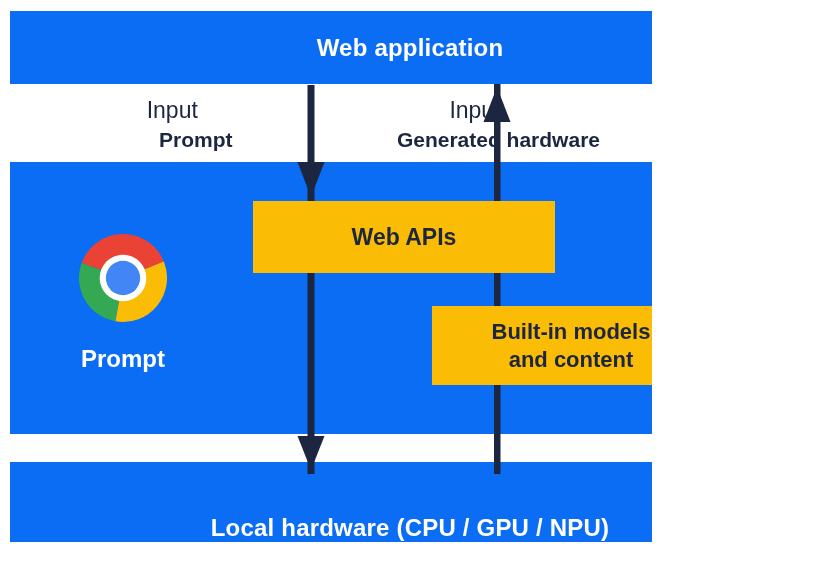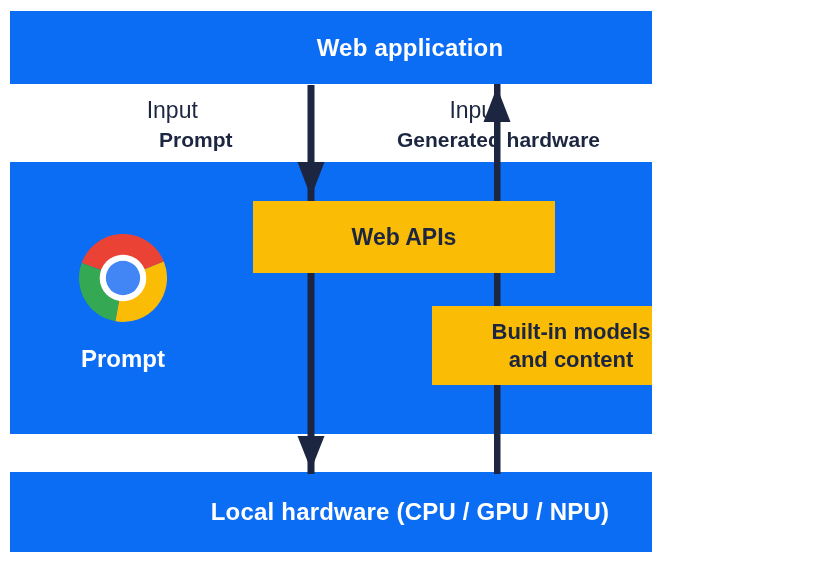--- a/index.html
+++ b/index.html
@@ -21,21 +21,21 @@
     overflow:hidden;
   }
   .bar{
     position:absolute;left:10px;width:800px;
     background:var(--blue);
     display:flex;align-items:center;justify-content:center;
     z-index:1;
   }
   .bar-top{top:11px;height:73px;}
   .bar-middle{top:162px;height:272px;}
-  .bar-bottom{top:472px;height:80px;}
+  .bar-bottom{top:462px;height:80px;align-items:flex-end;}
   .bar-label{
     color:var(--white);font-weight:700;font-size:24px;letter-spacing:.2px;
   }
   .io-block{
     position:absolute;top:99px;z-index:4;color:var(--navy);line-height:1;
   }
   .io-left{left:112px;text-align:left;}
   .io-right{right:52px;text-align:right;}
   .io-label{font-size:23px;font-weight:400;margin-bottom:7px;text-align:center;}
   .io-value{font-size:21px;font-weight:700;margin-left:47px;}

